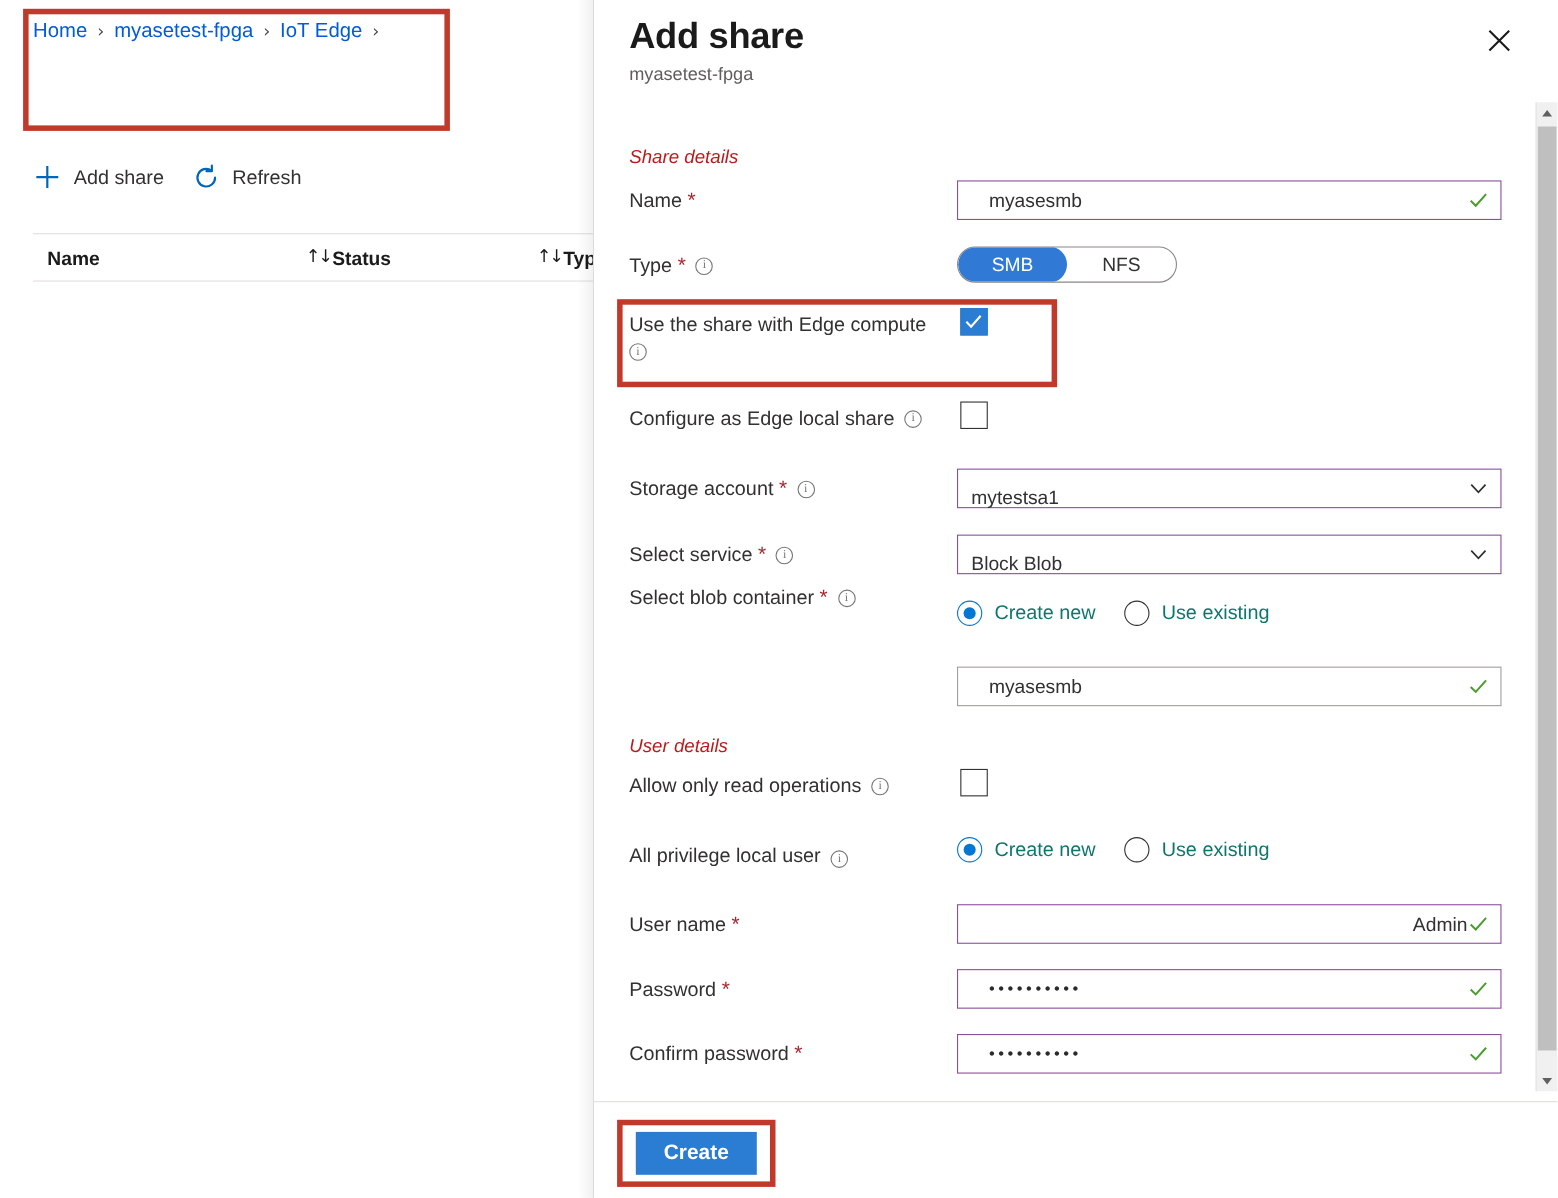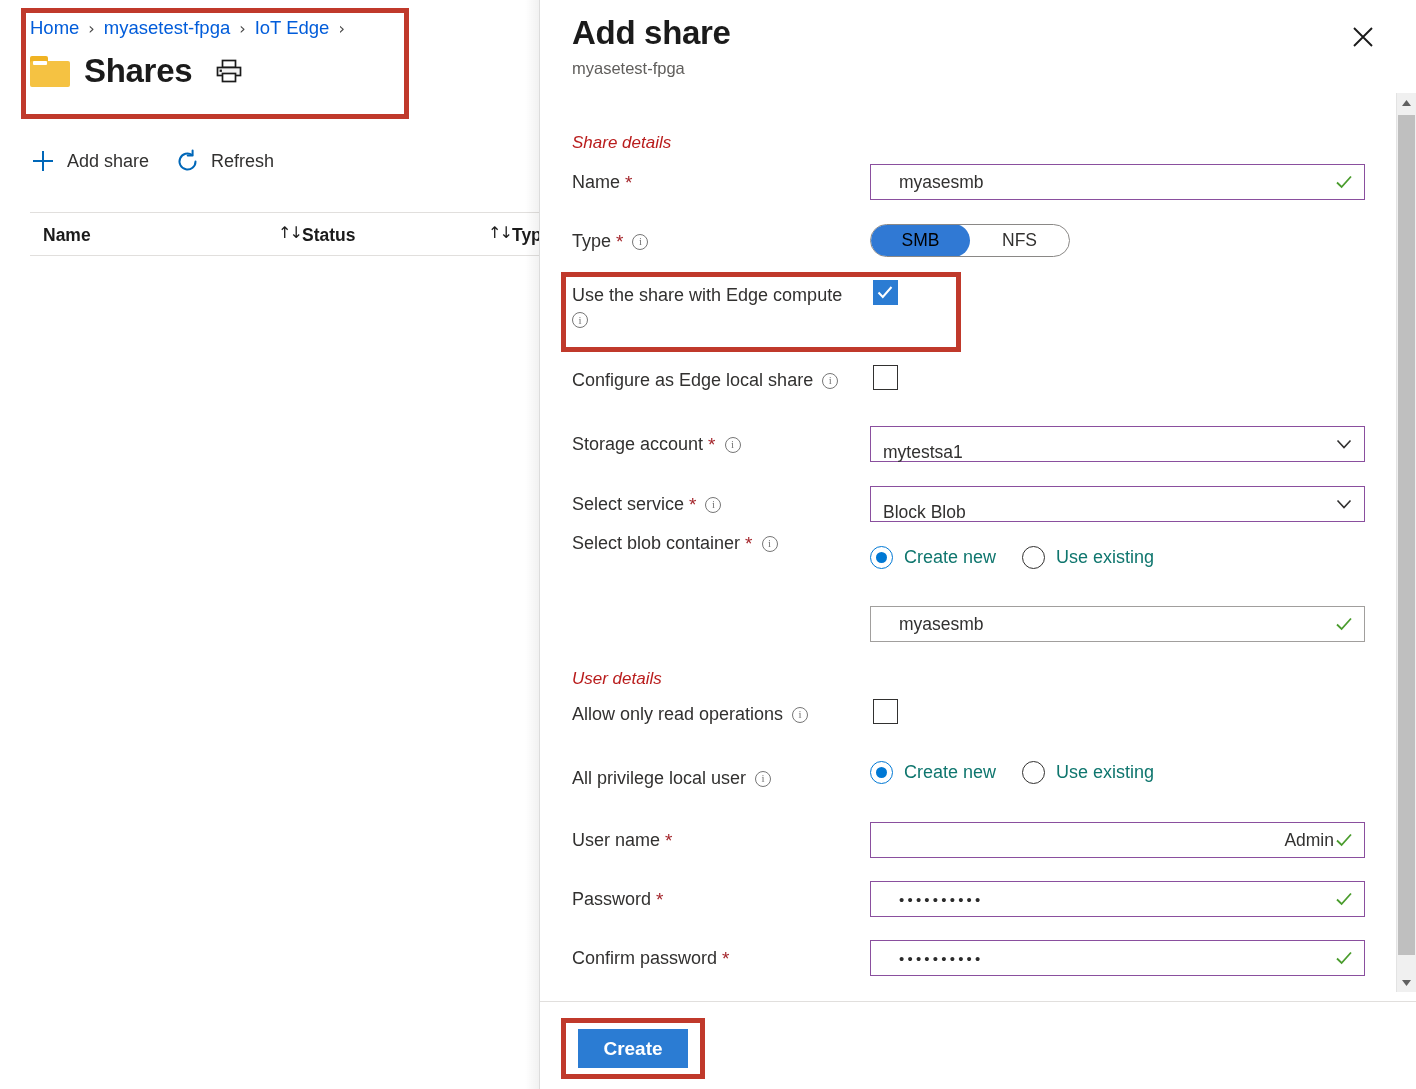--- a/index.html
+++ b/index.html
@@ -181,21 +181,21 @@
     width: 200px; height: 33px;
     border: 1px solid #8a8886; border-radius: 17px;
     display: flex; align-items: center; overflow: hidden; background: #fff;
     cursor: pointer;
   }
   #type-toggle .seg {
     flex: 1; height: 33px; display: flex; align-items: center; justify-content: center;
     font-size: 17.5px; color: #323130;
   }
   #type-toggle .seg.on {
-    background: #3079d4; color: #000000; border-radius: 17px; font-weight: 400; text-align: center;
+    background: #3079d4; color: #ffffff; border-radius: 17px; font-weight: 400; text-align: center;
   }
 
   
   #edge-highlight {
     position: absolute; left: 561px; top: 272px;
     width: 400px; height: 80px; border: 5px solid #c0392b;
     pointer-events: none;
   }
 
   
@@ -244,36 +244,20 @@
 
     <div id="breadcrumb">
       <span class="crumb">Home</span>
       <span class="sep">›</span>
       <span class="crumb">myasetest-fpga</span>
       <span class="sep">›</span>
       <span class="crumb">IoT Edge</span>
       <span class="sep">›</span>
     </div>
 
-    <div id="title-row">
-      <span class="folder-icon">
-        <span class="tab"></span>
-          <span class="body"></span>
-          <span class="lip"></span>
-      </span>
-      <span id="page-title">Shares</span>
-      <span>
-        <svg id="print-icon" viewBox="0 0 26 24" fill="none" xmlns="http://www.w3.org/2000/svg">
-          <rect x="6.5" y="1.5" width="13" height="7" stroke="#1b1b1b" stroke-width="1.7" fill="#fff"></rect>
-          <rect x="1.5" y="8.5" width="23" height="8" stroke="#1b1b1b" stroke-width="1.7" fill="#f3f3f3"></rect>
-          <rect x="6.5" y="14.5" width="13" height="8" stroke="#1b1b1b" stroke-width="1.7" fill="#fff"></rect>
-          <rect x="3.6" y="10.6" width="2.3" height="2.3" fill="#1b1b1b"></rect>
-        </svg>
-      </span>
-    </div>
 
     <div id="toolbar">
       <div class="tb-item">
         <span class="glyph">
           <svg width="26" height="26" viewBox="0 0 26 26">
             <path d="M13 3 V23 M3 13 H23" stroke="#0067b8" stroke-width="2" fill="none"></path>
           </svg>
         </span>
         <span class="lbl">Add share</span>
       </div>
@@ -409,21 +393,21 @@
         </div>
 
         <div class="section-title" style="top:574px;">User details</div>
 
         <div class="fld-label" style="top:609px;">
           <span>Allow only read operations</span>
           <span class="info-i">i</span>
         </div>
         <div class="chk" style="left:333px; top:604px;"></div>
 
-        <div class="fld-label" style="top:673px;">
+        <div class="fld-label" style="top:673px;align-items:flex-end;">
           <span>All privilege local user</span>
           <span class="info-i">i</span>
         </div>
         <div class="radiogroup" style="left:330px; top:666px;">
           <span class="radio sel">
             <span class="dot"></span>
             <span>Create new</span>
           </span>
           <span class="radio">
             <span class="dot"></span>

